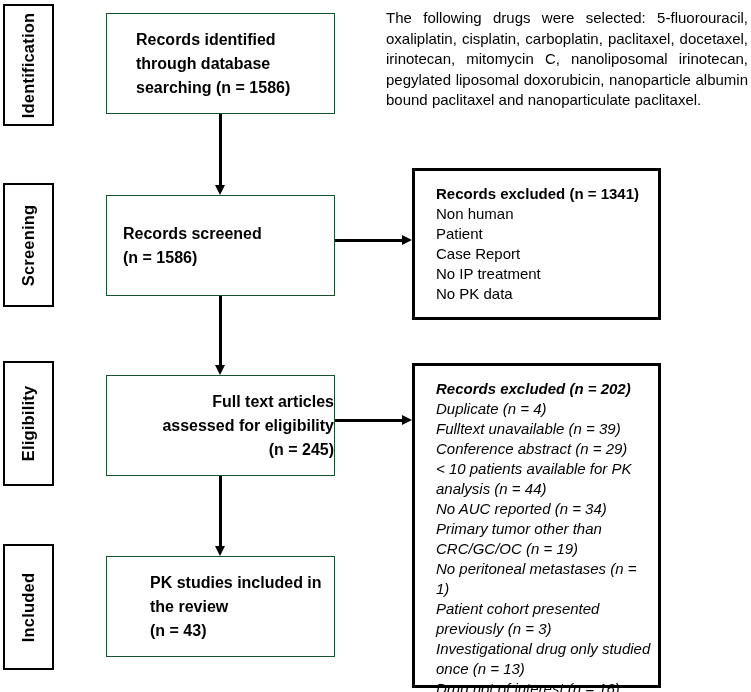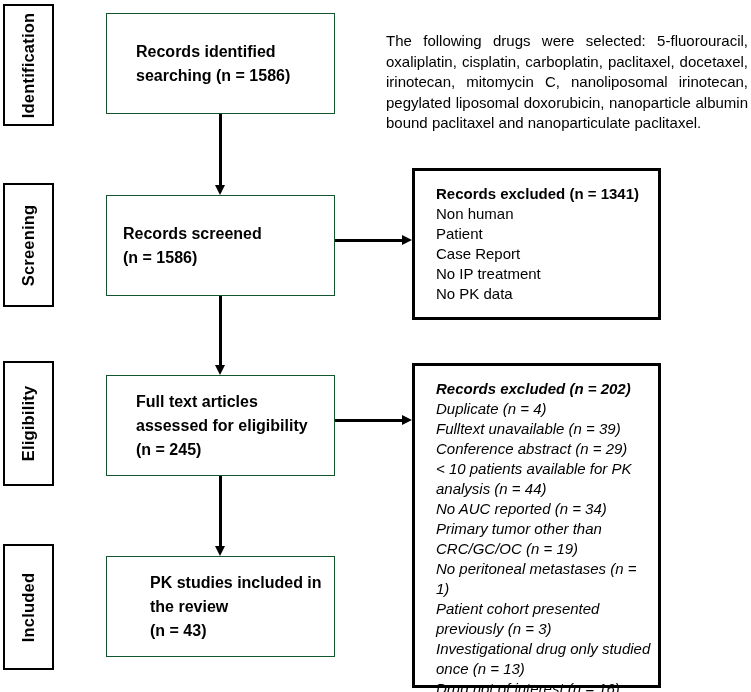--- a/index.html
+++ b/index.html
@@ -23,34 +23,34 @@
   
   .fbox{
     position:absolute;left:106px;width:229px;height:101px;border:1px solid #14532d;
     background:#fff;box-sizing:border-box;display:flex;flex-direction:column;
     justify-content:center;padding-left:29px;font-weight:bold;font-size:16px;
     line-height:24px;
   }
   .fbox .line{white-space:nowrap;}
   .fbox-1{top:13px;}
   .fbox-2{top:195px;padding-left:16px;}
-  .fbox-3{top:375px;}
+  .fbox-3{top:375px;text-align:right;}
   .fbox-4{top:556px;padding-left:43px;}
   
   .ebox{
     position:absolute;left:412px;width:249px;border:3px solid #000;background:#fff;
     box-sizing:border-box;padding:13px 6px 4px 21px;font-size:15px;line-height:20px;
   }
   .ebox .title{font-weight:bold;white-space:nowrap;}
   .ebox-1{top:168px;height:152px;}
   .ebox-2{top:363px;height:325px;font-style:italic;}
   
   .note{
     position:absolute;left:386px;top:8px;width:362px;font-size:15px;
-    line-height:20.5px;text-align:justify;margin-top:23px;
+    line-height:20.5px;text-align:justify;
   }
   
   .vline{position:absolute;left:219px;width:2.5px;background:#000;}
   .vline-1{top:114px;height:73px;}
   .vline-2{top:296px;height:71px;}
   .vline-3{top:476px;height:72px;}
   .hline{position:absolute;left:335px;width:69px;height:2.5px;background:#000;}
   .hline-1{top:239px;}
   .hline-2{top:419px;}
   .arrow-down{
@@ -82,20 +82,21 @@
   </div>
   <div class="stage stage-eligibility">
     <span>Eligibility</span>
   </div>
   <div class="stage stage-included">
     <span>Included</span>
   </div>
 
   <div class="fbox fbox-1">
     <div class="line">Records identified</div>
+    <div class="line">through database</div>
     <div class="line">searching (n = 1586)</div>
   </div>
   <div class="fbox fbox-2">
     <div class="line">Records screened</div>
     <div class="line">(n = 1586)</div>
   </div>
   <div class="fbox fbox-3">
     <div class="line">Full text articles</div>
     <div class="line">assessed for eligibility</div>
     <div class="line">(n = 245)</div>

